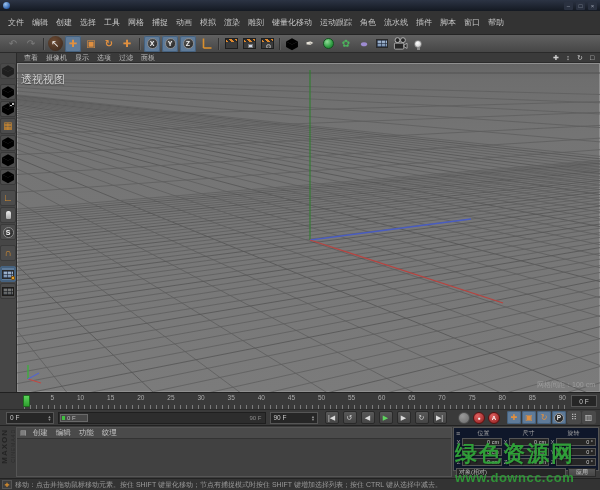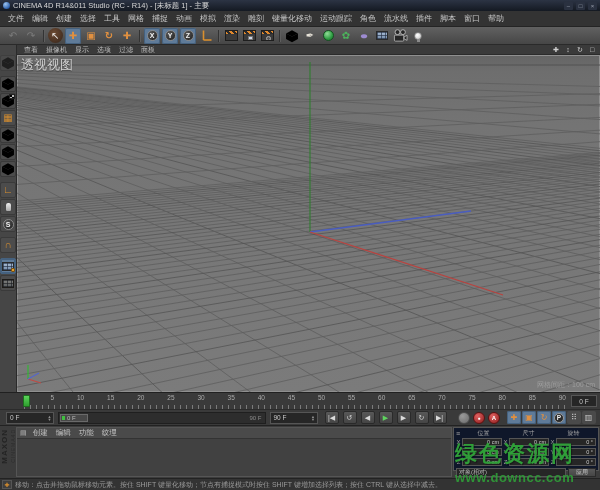--- a/index.html
+++ b/index.html
@@ -6,21 +6,21 @@
 html,body{width:600px;height:490px;overflow:hidden;background:#222}
 body{font-family:"Liberation Sans","DejaVu Sans",sans-serif}
 .app{width:600px;height:490px;display:flex;flex-direction:column;background:#3c3c3c}
 
 .titlebar{height:11px;background:linear-gradient(#2c3444,#141922);display:flex;align-items:center;gap:3px;padding:0 3px;flex:0 0 auto}
 .appicon{width:7px;height:7px;border-radius:50%;background:radial-gradient(circle at 35% 30%,#9cc4f0,#2f62ae 70%,#1c3f78)}
 .title{font-size:7.5px;color:#d6d6d6;white-space:nowrap;overflow:hidden}
 .winbtns{margin-left:auto;display:flex;gap:3px}
 .winbtn{width:9px;height:8px;font-size:6px;line-height:8px;text-align:center;color:#9aa0ad;background:#2a3140;border-radius:1px}
 
-.menubar{height:16px;background:#333;border-bottom:1px solid #242424;display:flex;align-items:center;padding:0 4px;flex:0 0 auto}
+.menubar{height:24px;background:#333;border-bottom:1px solid #242424;display:flex;align-items:center;padding:0 4px;flex:0 0 auto}
 .menu-item{font-size:8px;color:#c6c6c6;padding:0 4px;line-height:11px;white-space:nowrap}
 
 .toolbar{height:18px;background:linear-gradient(#616161,#464646);border-bottom:1px solid #2a2a2a;display:flex;align-items:center;padding:0 4px;flex:0 0 auto}
 .tool{width:16px;height:16px;border-radius:2px;display:flex;align-items:center;justify-content:center;margin:0 1px;position:relative;flex:0 0 auto}
 .tool.active{background:#5f7b99;box-shadow:inset 0 0 0 1px #45617e}
 .tool.round{background:radial-gradient(circle at 40% 35%,#6d4b33,#35241a);border-radius:50%;width:15px;height:15px}
 .tool .g{font-size:10px;line-height:1}
 .tsep{width:7px;height:14px;position:relative;flex:0 0 auto}
 .tsep::after{content:"";position:absolute;left:3px;top:1px;bottom:1px;border-left:1px solid #333;border-right:1px solid #5e5e5e}
 .circ{width:11px;height:11px;border-radius:50%;background:radial-gradient(circle at 35% 30%,#565656,#1c1c1c);border:1px solid #8a8a8a;display:flex;align-items:center;justify-content:center}
@@ -48,21 +48,21 @@
 .sidebar .tool{margin:0 0 1px 0;background:#4c4c4c;border:1px solid #3a3a3a}
 .sidebar .tool.active{background:#5f7b99;border-color:#45617e}
 .sgap{height:4px;flex:0 0 auto}
 .vpcol{flex:1;display:flex;flex-direction:column;min-width:0}
 .vpmenu{height:10px;background:#3a3a3a;border-bottom:1px solid #2b2b2b;display:flex;align-items:center;padding:0 3px;flex:0 0 auto}
 .vpmenu-item{font-size:7px;color:#bcbcbc;padding:0 4px;white-space:nowrap}
 .vpnav{margin-left:auto;display:flex;gap:2px}
 .vpnav-btn{width:10px;height:9px;font-size:7px;line-height:9px;text-align:center;color:#d0d0d0}
 .viewport{flex:1;position:relative;overflow:hidden;background:linear-gradient(180deg,#646464 0,#6e6e6e 16px,#747474 70px,#7b7b7b 100%);box-shadow:inset 0 0 0 1px #8f8f8f}
 .viewport svg.grid{position:absolute;left:0;top:0}
-.vplabel{position:absolute;top:1px;left:4px;font-size:13px;color:#d2d2d2;text-shadow:0 1px 1px rgba(0,0,0,.45)}
+.vplabel{position:absolute;top:9px;left:4px;font-size:11px;color:#d2d2d2;text-shadow:0 1px 1px rgba(0,0,0,.45)}
 .gridinfo{position:absolute;bottom:2px;right:5px;font-size:7px;color:#9d9d9d}
 .gizmo{position:absolute;left:5px;bottom:8px}
 
 .ruler{height:17px;background:#3a3a3a;border-top:1px solid #202020;display:flex;align-items:stretch;padding:1px 3px 0 24px;position:relative;flex:0 0 auto}
 .marker{position:absolute;left:23px;top:2px;width:7px;height:12px;background:linear-gradient(#5ad45a,#2f9e2f);border:1px solid #1e6f1e;border-radius:1px}
 .ticks{flex:1;display:flex;justify-content:space-between;align-items:flex-start;background:repeating-linear-gradient(90deg,#7a7a7a 0 1px,transparent 1px 6px) left bottom/100% 4px no-repeat}
 .tick{font-size:6.5px;color:#ababab;line-height:8px}
 .framebox{width:26px;height:12px;margin:1px 0 0 5px;background:#262626;border:1px solid #565656;font-size:6.5px;color:#c8c8c8;display:flex;align-items:center;justify-content:center;flex:0 0 auto}
 
 .transport{height:16px;background:#3a3a3a;border-top:1px solid #2b2b2b;display:flex;align-items:center;padding:0 4px 0 6px;flex:0 0 auto}
@@ -118,21 +118,20 @@
     <polygon class="pc1" points="8,1.5 14.8,5 8,8.5 1.2,5"></polygon>
     <polygon class="pc2" points="1.2,5 8,8.5 8,15 1.2,11.5"></polygon>
     <polygon class="pc3" points="8,8.5 14.8,5 14.8,11.5 8,15"></polygon>
   </symbol>
 </svg>
 
 <div class="app">
 
   <div class="titlebar">
     <div class="appicon"></div>
-    <div class="title">CINEMA 4D R14&amp;011 Studio (RC - R14) - [未标题 1] - 主要</div>
     <div class="winbtns">
       <div class="winbtn">–</div>
       <div class="winbtn">□</div>
       <div class="winbtn">×</div>
     </div>
   </div>
 
   <div class="menubar">
       <div class="menu-item">文件</div>
       <div class="menu-item">编辑</div>

